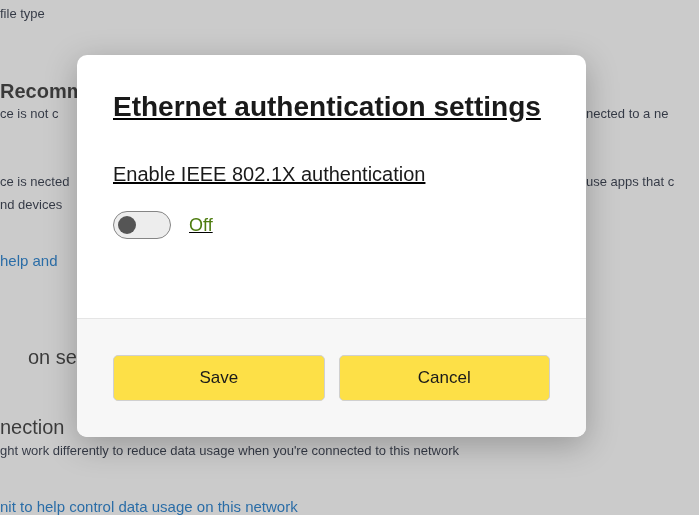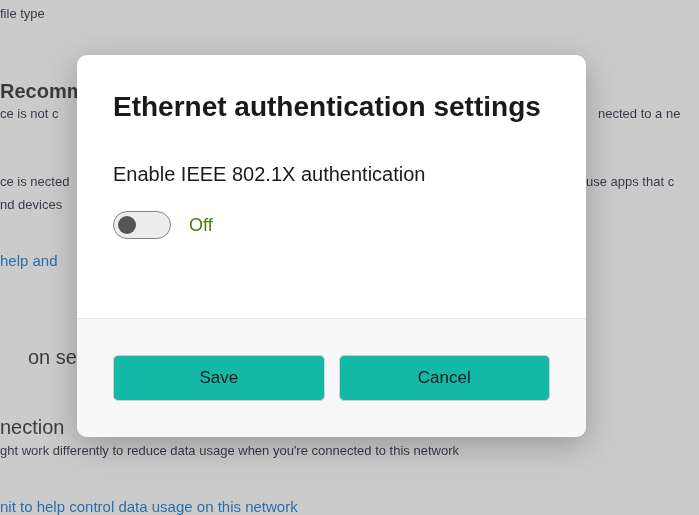--- a/index.html
+++ b/index.html
@@ -72,20 +72,21 @@
       background: #ffffff;
       border-radius: 10px;
       box-shadow: 0 8px 32px rgba(0, 0, 0, 0.25);
       display: flex;
       flex-direction: column;
     }
     
     .dialog-content {
       flex: 1;
       padding: 36px 28px 20px 36px;
+      text-decoration: underline;
     }
     
     .dialog-title {
       font-size: 28px;
       font-weight: 600;
       color: #1a1a1a;
       margin-bottom: 40px;
     }
     
     .setting-label {
@@ -133,35 +134,35 @@
       padding: 36px;
       display: flex;
       gap: 14px;
     }
     
     .dialog-button {
       flex: 1;
       height: 46px;
       border: 1px solid #d0d0d0;
       border-radius: 5px;
-      background: #14b8a6;
+      background: #fde047;
       font-size: 17px;
       color: #1a1a1a;
       cursor: pointer;
     }
   </style>
 </head>
 <body>
 
 <div class="background">
   <div class="bg-text bg-body" style="top: 6px; left: 0;">file type</div>
 
   <div class="bg-text bg-heading" style="top: 80px; left: 0;">Recomm</div>
   <div class="bg-text bg-body" style="top: 106px; left: 0;">ce is not c</div>
-  <div class="bg-text bg-body" style="top: 106px; left: 598px; text-align: center;">nected to a ne</div>
+  <div class="bg-text bg-body" style="top: 106px; left: 586px; text-align: center;">nected to a ne</div>
 
   <div class="bg-text bg-body" style="top: 174px; left: 0;">ce is nected</div>
   <div class="bg-text bg-body" style="top: 174px; left: 586px;">use apps that c</div>
   <div class="bg-text bg-body" style="top: 197px; left: 0;">nd devices</div>
 
   <div class="bg-text bg-link" style="top: 252px; left: 0;">help and</div>
 
   <div class="bg-text bg-section-heading" style="top: 346px; left: 0; padding-left: 28px;">on settin</div>
 
   <div class="bg-text bg-section-heading" style="top: 416px; left: 0;">nection</div>

